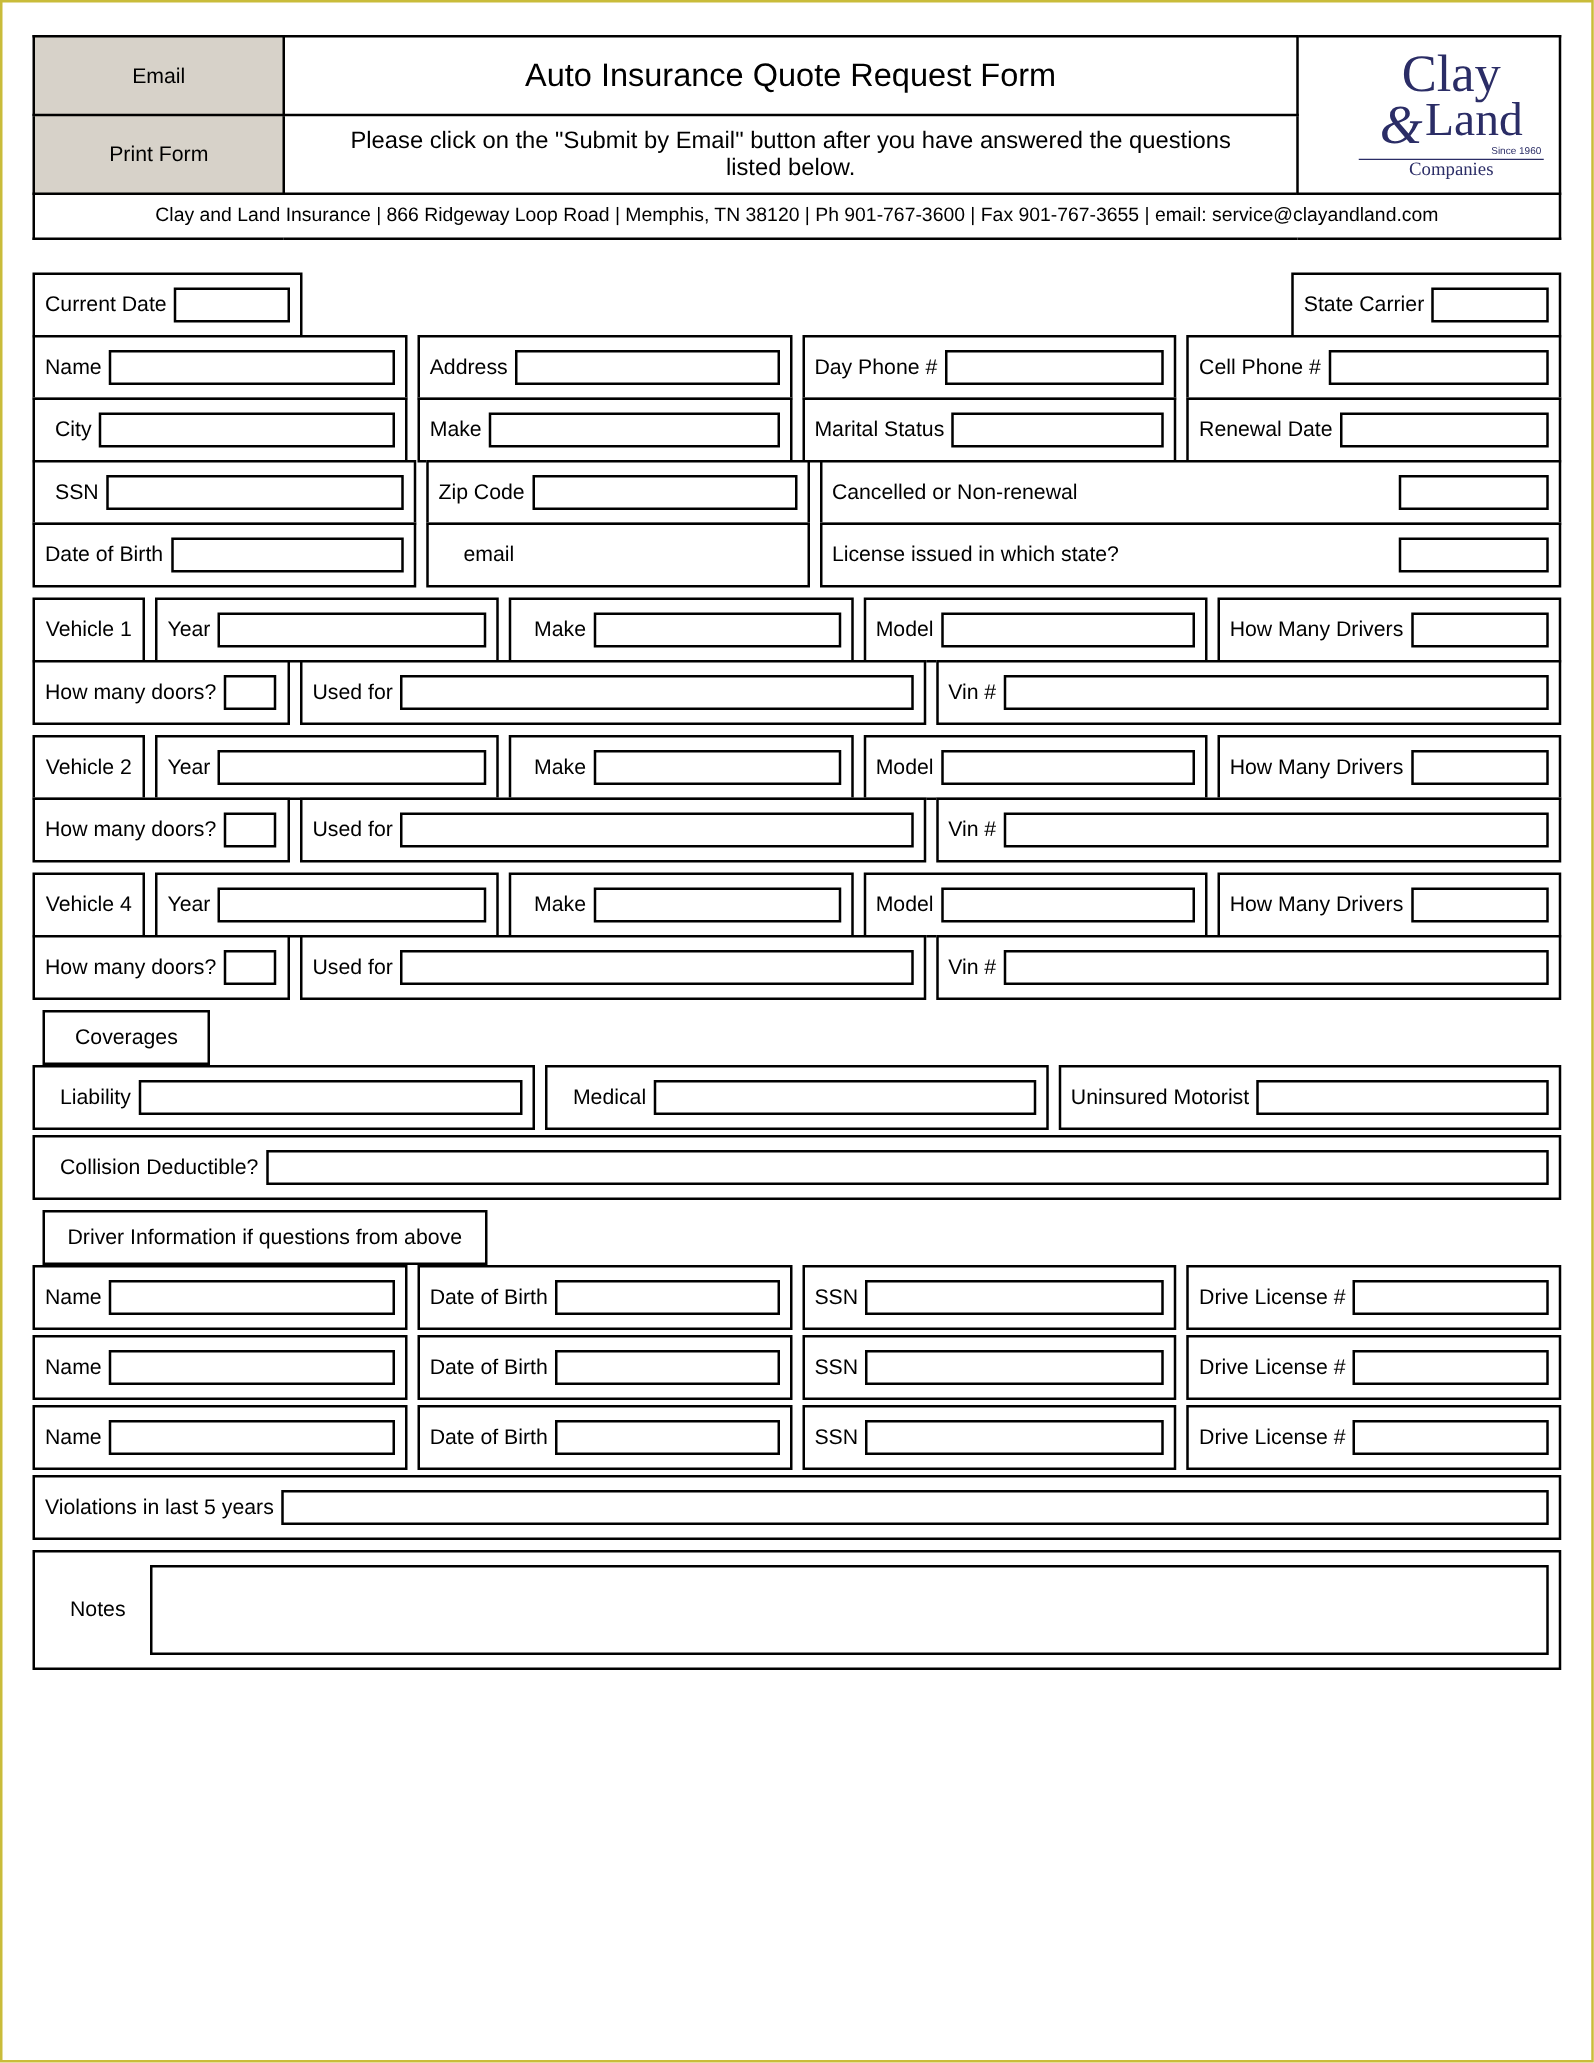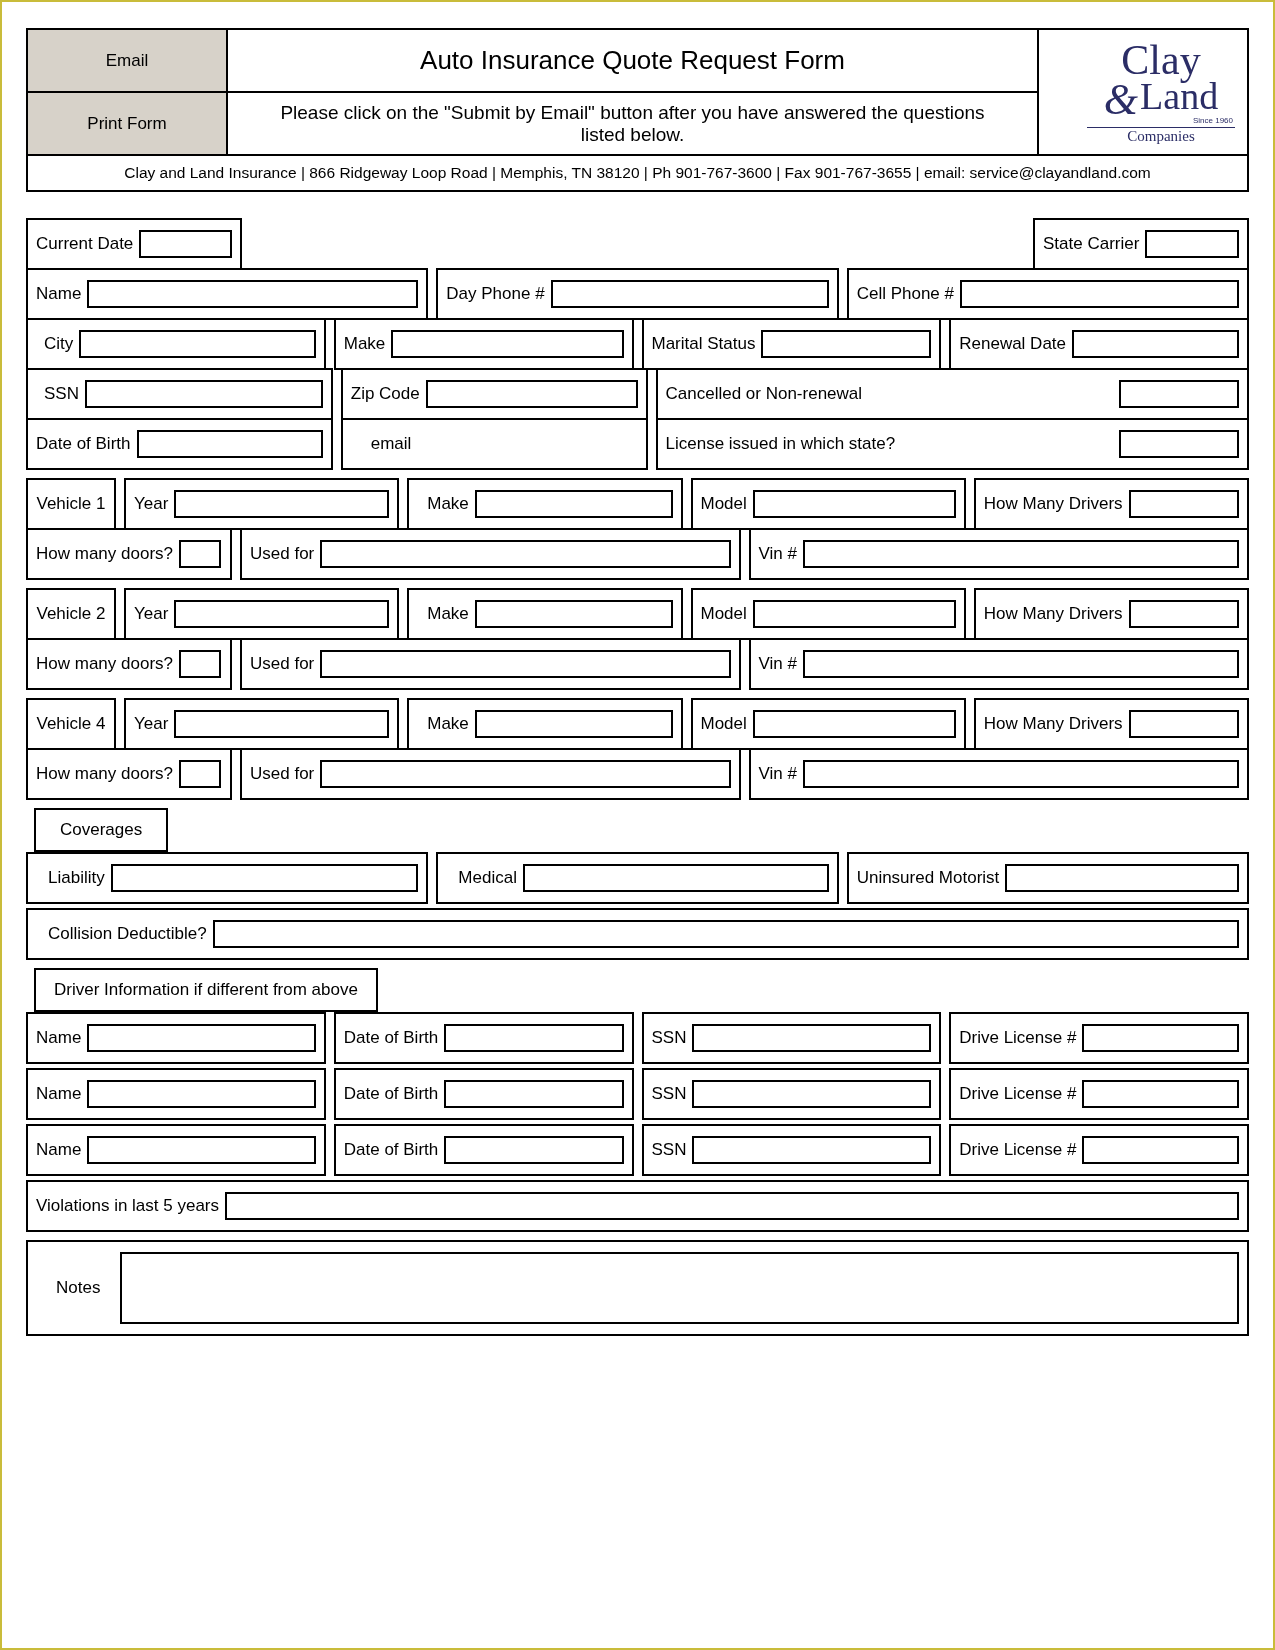--- a/index.html
+++ b/index.html
@@ -142,20 +142,24 @@
       <span class="inp"></span>
     </div>
   </div>
 
   <div class="row">
     <div class="cell f1">
         <span class="lbl">Name</span>
         <span class="inp"></span>
       </div>
     <div class="cell f1">
+        <span class="lbl">Address</span>
+        <span class="inp"></span>
+      </div>
+    <div class="cell f1">
         <span class="lbl">Day Phone #</span>
         <span class="inp"></span>
       </div>
     <div class="cell f1">
         <span class="lbl">Cell Phone #</span>
         <span class="inp"></span>
       </div>
   </div>
 
   <div class="row">
@@ -336,21 +340,21 @@
   <div class="row" style="margin-top:4px">
     <div class="cell f1">
         <span class="lbl" style="margin-left:12px">Collision Deductible?</span>
         <span class="inp"></span>
       </div>
   </div>
 </div>
 
 <div class="section gap-top">
   <div style="margin-left:8px">
-    <div class="cov-title" style="padding:0 18px">Driver Information if different from above</div>
+    <div class="cov-title" style="padding:0 18px">Driver Information if questions from above</div>
   </div>
   <div id="drivers-container">
       <div class="row">
     <div class="cell f1">
           <span class="lbl">Name</span>
           <span class="inp"></span>
         </div>
     <div class="cell f1">
           <span class="lbl">Date of Birth</span>
           <span class="inp"></span>

